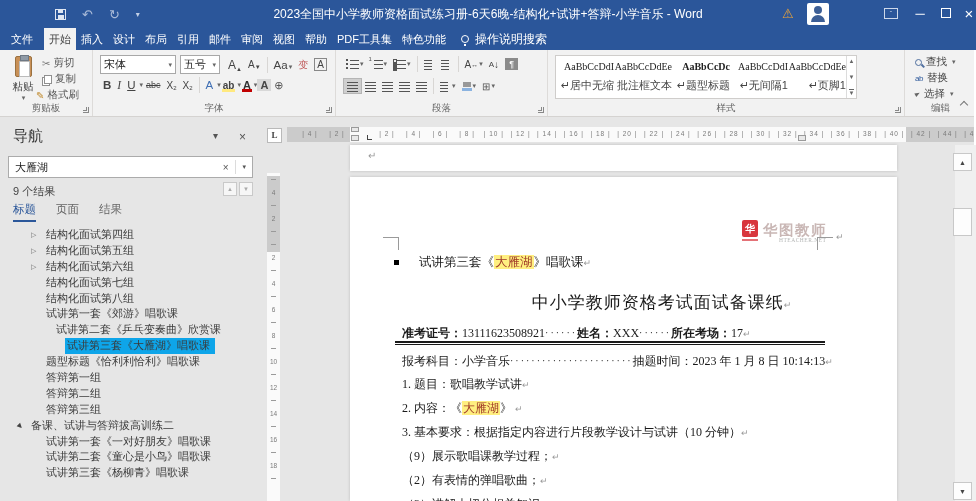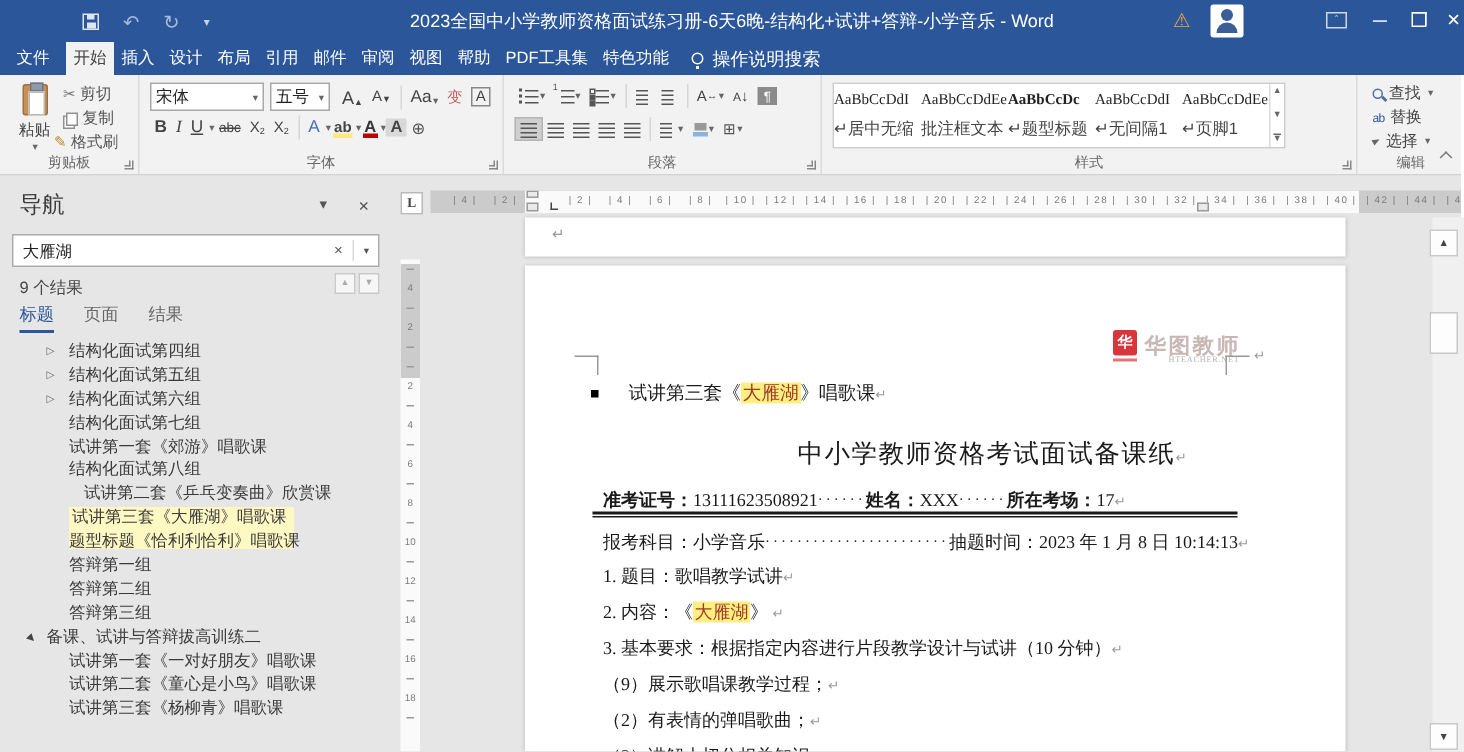--- a/index.html
+++ b/index.html
@@ -76,21 +76,21 @@
 .ibars { width:11px; height:10px; position:relative; }
 .ibars:before { content:""; position:absolute; left:0; top:1px; width:11px; height:1px; background:#555; box-shadow:0 3px 0 #555, 0 6px 0 #555, 0 9px 0 #555; }
 .ibars.short:before { width:8px; }
 .indent { font-size:9px; color:#555; letter-spacing:-1px; }
 .pbtn { padding:2px 3px; display:flex; align-items:center; }
 .pbtn.pressed { background:#cfcfcf; border:1px solid #b5b5b5; }
 .i-pilc { width:13px; height:12px; background:#8b8b8b; color:#fff; font-size:9px; line-height:12px; text-align:center; }
 .sorticon { font-size:10px; color:#444; }
 
 #stylebox { position:absolute; left:7px; top:5px; width:302px; height:44px; background:#fff; border:1px solid #cfcdcb; display:flex; }
-.stcard { width:58px; padding-top:5px; text-align:left; overflow:hidden; }
+.stcard { width:58px; padding-top:5px; text-align:right; overflow:hidden; }
 .stcard .prev { font-family:"Liberation Serif",serif; font-size:10px; color:#222; white-space:nowrap; }
 .stcard .nm { font-size:11px; color:#444; margin-top:6px; white-space:nowrap; }
 .stscroll { width:13px; border-left:1px solid #dcdcdc; display:flex; flex-direction:column; align-items:center; justify-content:space-between; padding:2px 0; font-size:6px; color:#666; }
 
 .edrow { display:flex; align-items:center; gap:4px; font-size:10.5px; color:#444; height:16px; padding-left:10px; }
 .i-mag { width:7px; height:7px; border:1.5px solid #4f6f9f; border-radius:50%; position:relative; }
 .i-mag:after { content:""; position:absolute; left:5px; top:5px; width:4px; height:1.5px; background:#4f6f9f; transform:rotate(45deg); }
 .i-repl { font-size:8px; color:#2b579a; letter-spacing:-0.5px; }
 .i-cursor { width:0; height:0; border-left:5px solid #666; border-top:2.5px solid transparent; border-bottom:2.5px solid transparent; transform:rotate(-30deg); }
 .collapse { position:absolute; right:9px; bottom:8px; width:6px; height:6px; border-top:1px solid #777; border-right:1px solid #777; transform:rotate(-45deg); }
@@ -104,21 +104,21 @@
 #nav-search .dv { width:1px; height:14px; background:#dcdcdc; }
 #nav-search .dd2 { color:#555; font-size:7px; padding:0 6px; }
 #nav-results { position:absolute; left:13px; top:66px; font-size:11px; color:#444; }
 .resbtn { position:absolute; top:64px; width:14px; height:14px; background:#f6f6f6; border:1px solid #c9c9c9; color:#aaa; font-size:6px; text-align:center; line-height:13px; }
 #nav-tabs { position:absolute; left:13px; top:84px; display:flex; gap:20px; font-size:11.5px; color:#666; }
 #nav-tabs .ntab.sel { color:#2b579a; border-bottom:2px solid #2b579a; padding-bottom:3px; }
 #nav-list { position:absolute; left:0; top:109px; right:1px; }
 .nitem { height:15.9px; line-height:15.9px; font-size:11px; color:#3a3a3a; white-space:nowrap; position:relative; }
 .nitem .tri { position:absolute; font-size:7px; color:#666; top:0; }
 .nitem .lbl { position:absolute; top:0; }
-.nitem .lbl.hl { background:#fef9c3; padding:0 5px 12px 2px; }
+.nitem .lbl.hl { background:#0ea5e9; padding:0 5px 0 2px;margin-left:19px; }
 
 
 #cornerbox { left:267px; top:128px; width:15px; height:15px; background:#fff; border:1px solid #b9b9b9; font-family:"Liberation Serif",serif; font-size:9px; font-weight:bold; color:#444; text-align:center; line-height:13px; }
 #hruler { left:287px; top:127px; width:689px; height:15px; background:#cbcbcb; overflow:hidden; }
 #hruler .white { position:absolute; left:63px; top:0; width:556px; height:15px; background:#fafafa; }
 .rnum { position:absolute; top:3px; transform:translateX(-50%); font-size:6.5px; color:#7a7a7a; white-space:nowrap; letter-spacing:1px; }
 .indmark { position:absolute; background:#e9e9e9; border:1px solid #9a9a9a; }
 #vruler { left:267px; top:173px; width:13px; height:328px; background:#fafafa; overflow:hidden; }
 #vruler .gray { position:absolute; left:0; top:3px; width:13px; height:76px; background:#cbcbcb; }
 .vnum { position:absolute; left:0; width:13px; text-align:center; font-size:6.5px; color:#7a7a7a; }
@@ -400,24 +400,24 @@
         <span class="lbl" style="left:46px;">结构化面试第五组</span>
       </div>
       <div class="nitem">
         <span class="tri" style="left:31px;">▷</span>
         <span class="lbl" style="left:46px;">结构化面试第六组</span>
       </div>
       <div class="nitem">
         <span class="lbl" style="left:46px;">结构化面试第七组</span>
       </div>
       <div class="nitem">
+        <span class="lbl" style="left:46px;">结构化面试第八组</span>
+      </div>
+      <div class="nitem">
         <span class="lbl" style="left:46px;">试讲第一套《郊游》唱歌课</span>
-      </div>
-      <div class="nitem">
-        <span class="lbl" style="left:46px;">结构化面试第八组</span>
       </div>
       <div class="nitem">
         <span class="lbl" style="left:56px;">试讲第二套《乒乓变奏曲》欣赏课</span>
       </div>
       <div class="nitem">
         <span class="lbl hl" style="left:46px;">试讲第三套《大雁湖》唱歌课</span>
       </div>
       <div class="nitem">
         <span class="lbl" style="left:46px;">题型标题《恰利利恰利》唱歌课</span>
       </div>

